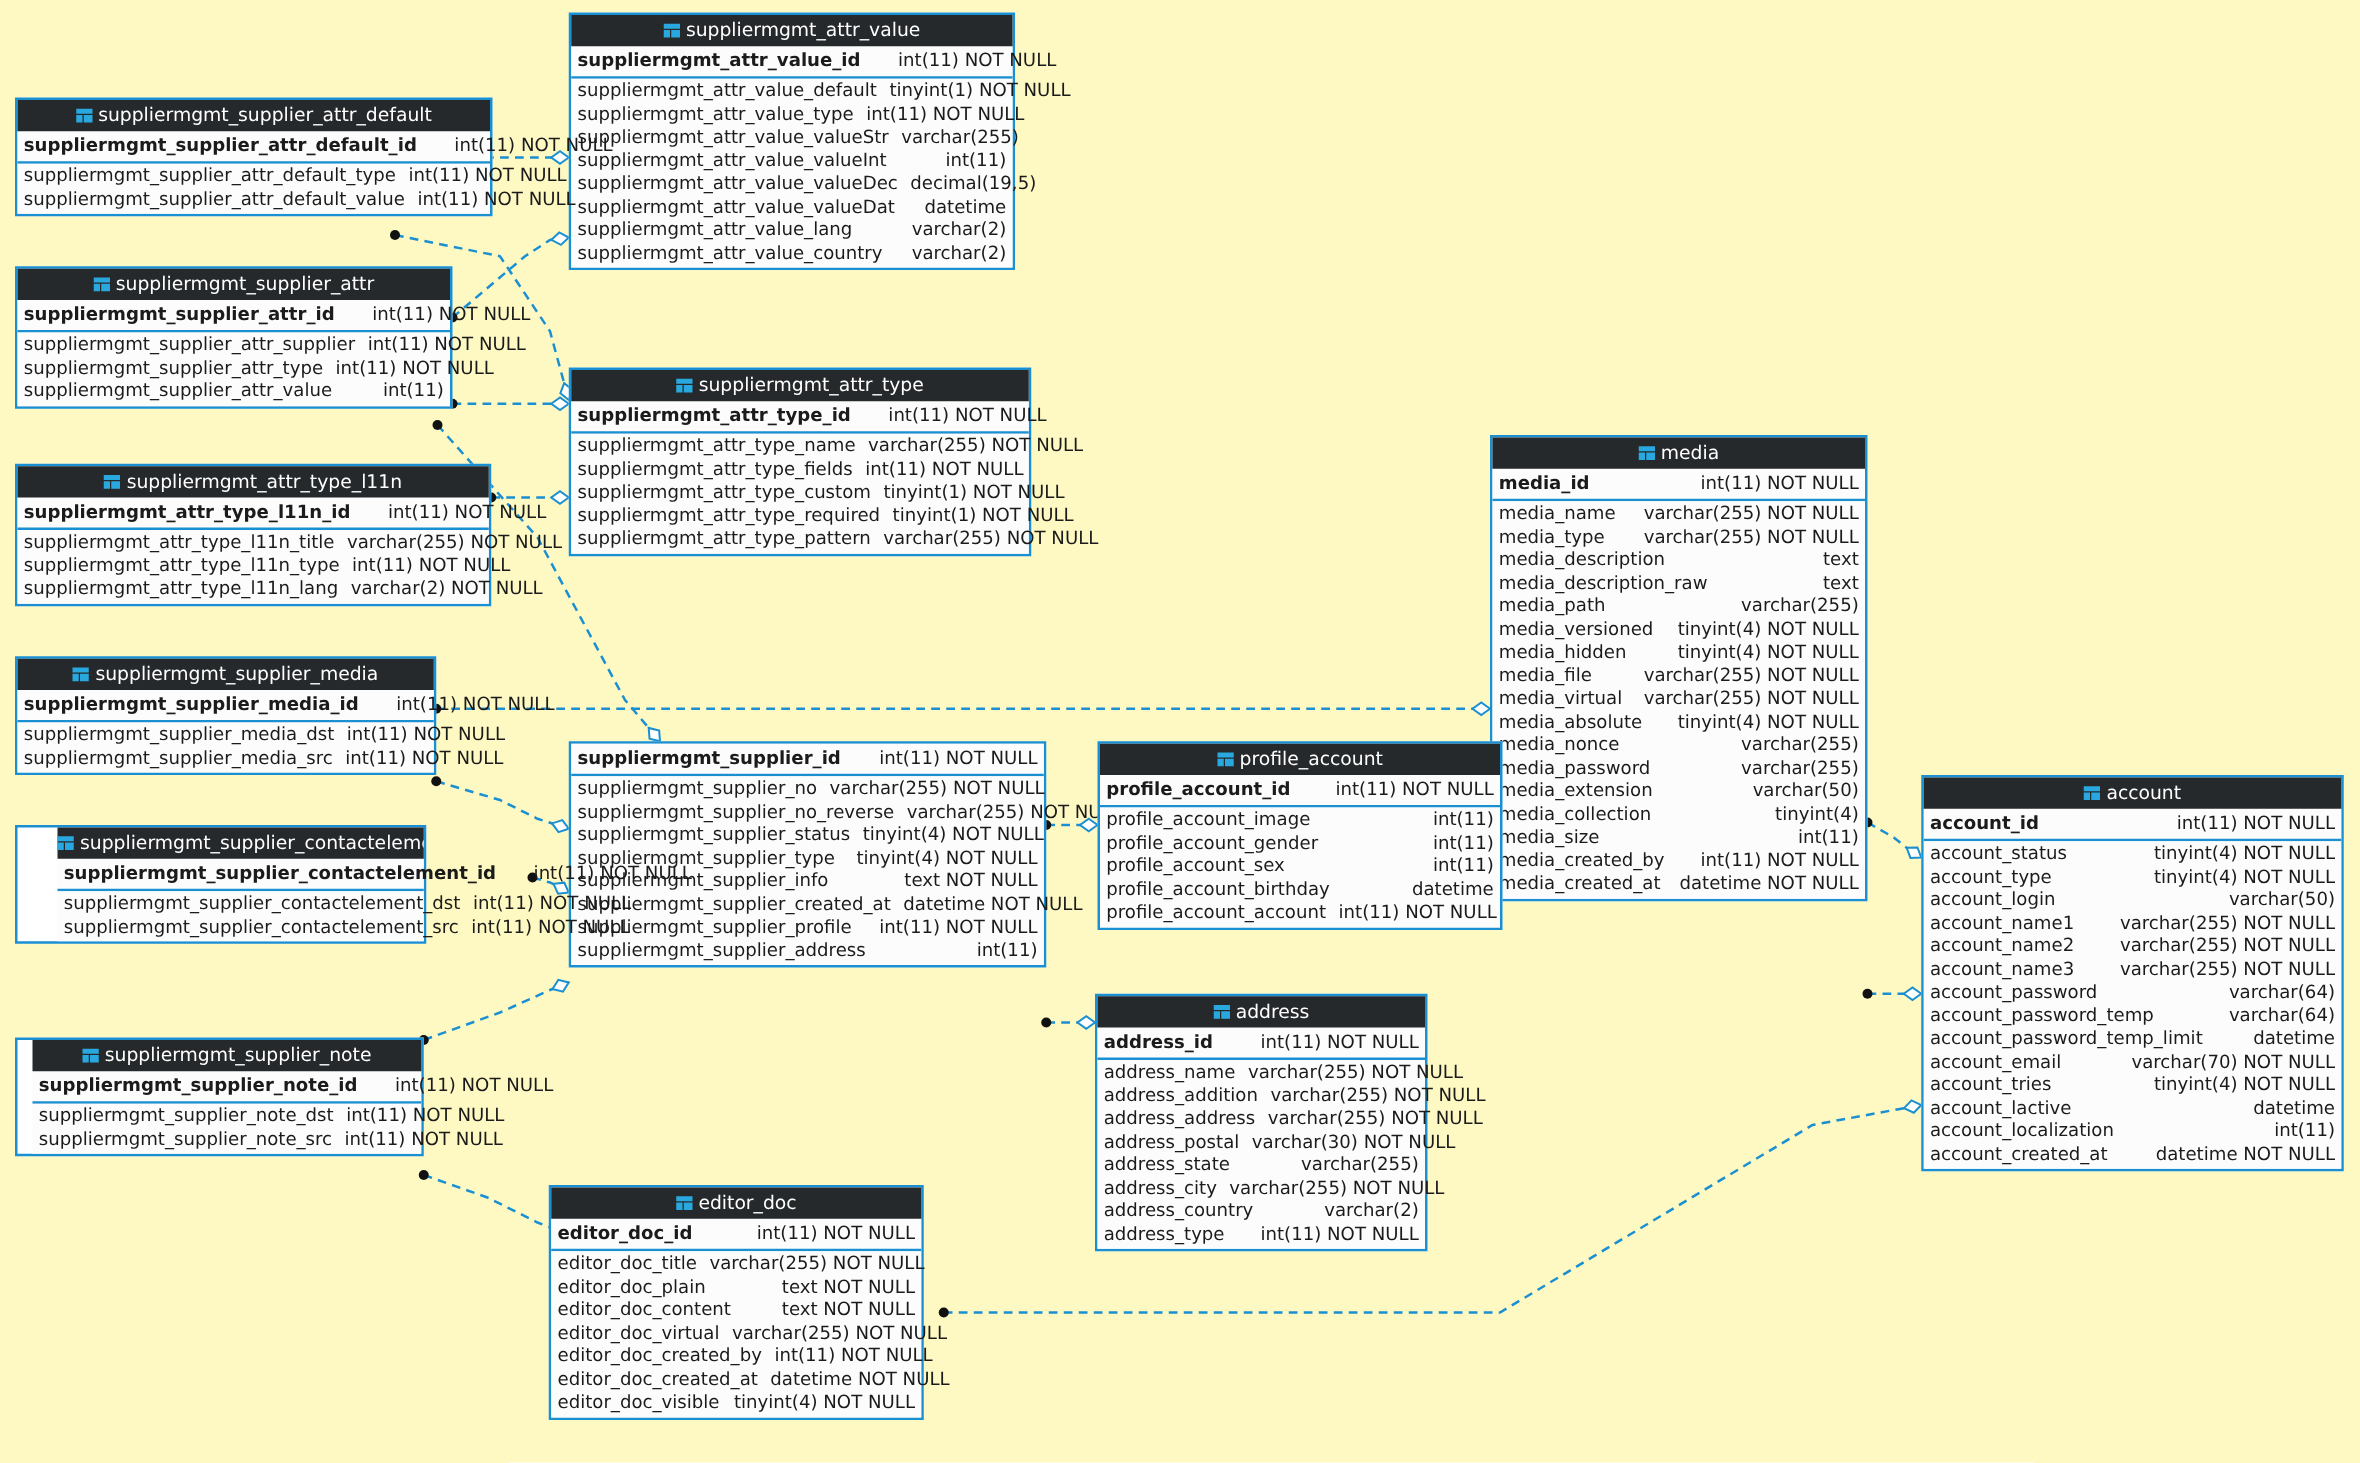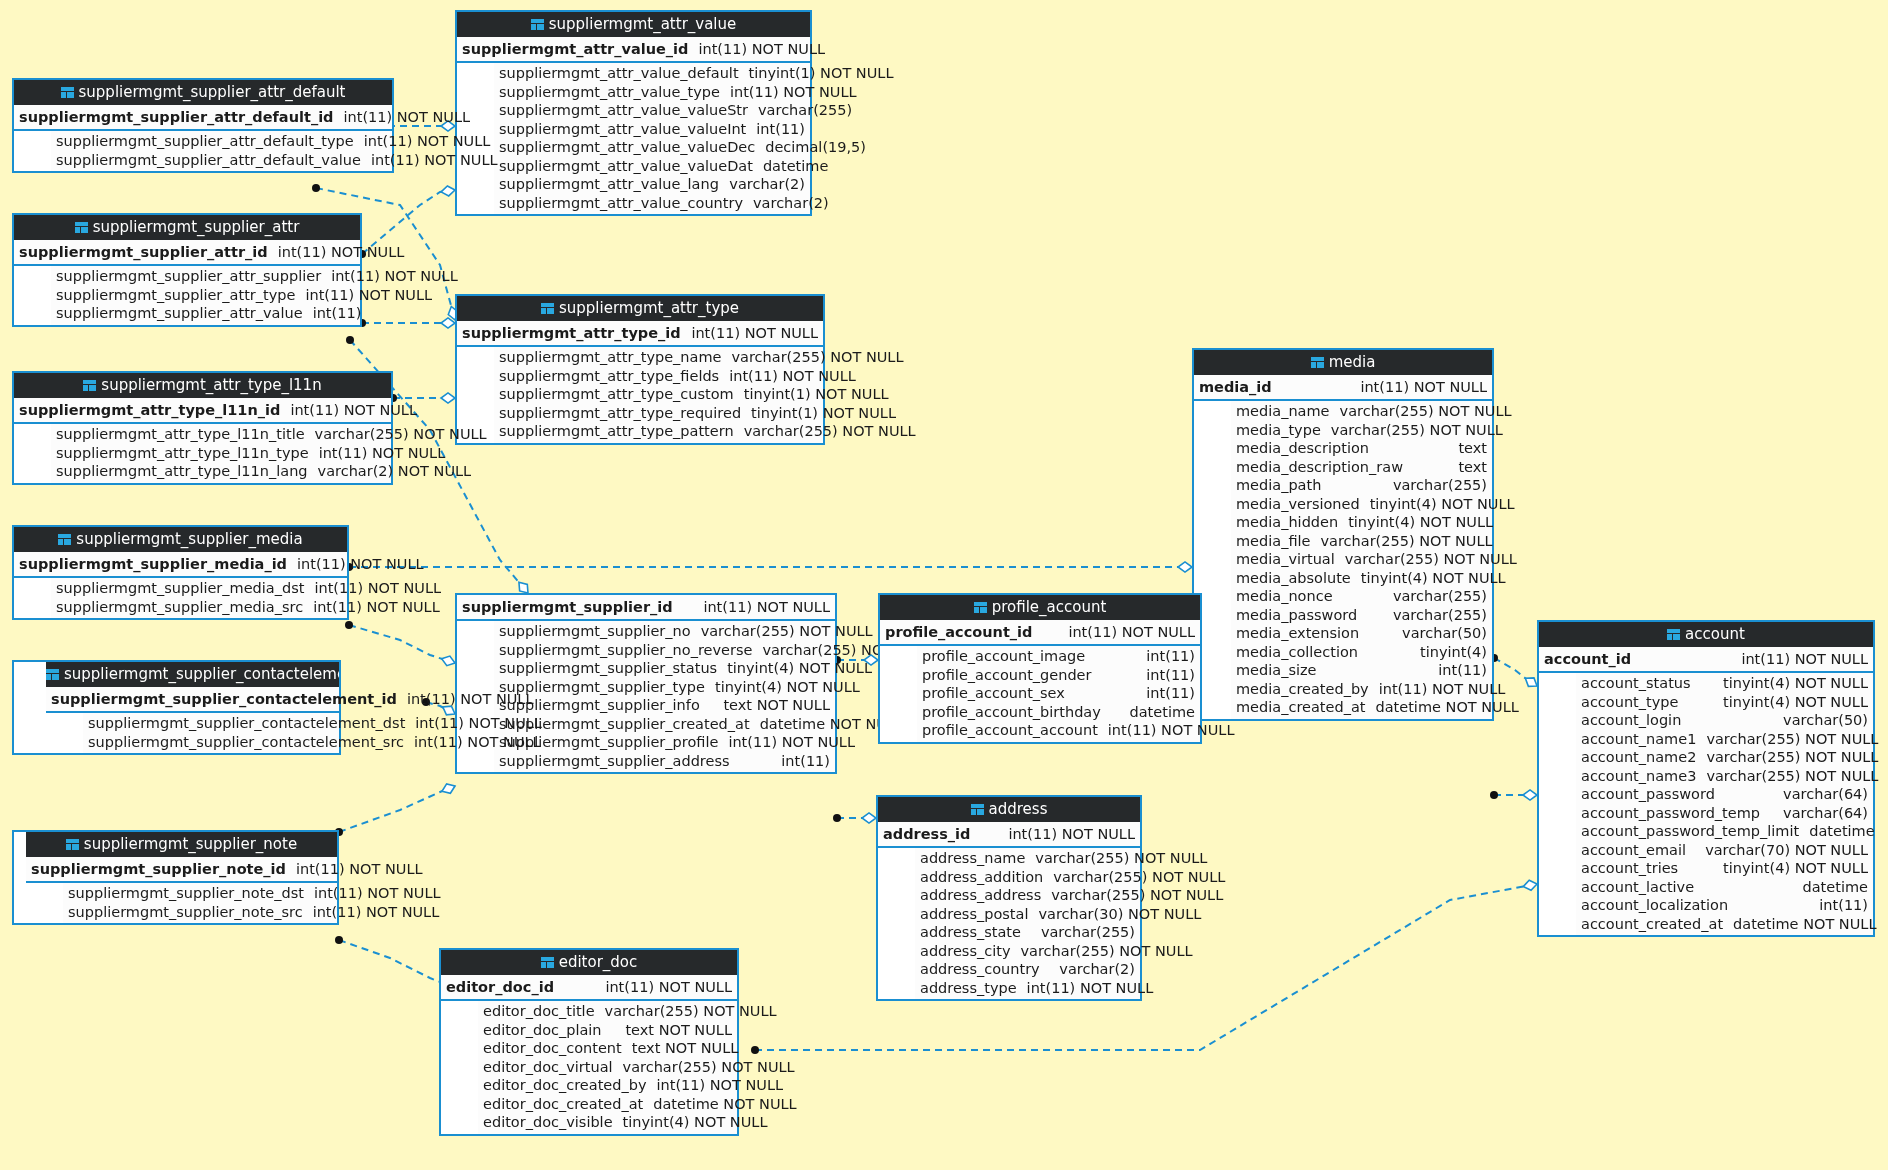--- a/index.html
+++ b/index.html
@@ -57,36 +57,37 @@
     background: #29a8e0;
   }
   .ent-header .tbl-icon i.r1 { left:0; top:0; width:13px; height:4px; }
   .ent-header .tbl-icon i.r2a { left:0; top:5px; width:5px; height:6px; }
   .ent-header .tbl-icon i.r2b { left:6px; top:5px; width:7px; height:6px; }
 
   .pk-row {
     border-bottom: 2px solid #1a8fd1;
     background: #fcfcfc;
   }
-  .cols { background: #fcfcfc; padding: 1px 0 2px 0; margin-left: 37px; }
+  .cols { background: #fcfcfc; padding: 1px 0 2px 0; }
   .row {
     display: flex;
     align-items: baseline;
     justify-content: space-between;
     font-size: 14.5px;
     line-height: 18.5px;
     color: #1b1b1b;
     padding: 0 5px;
     white-space: nowrap;
   }
   .pk-row .row {
     font-weight: bold;
     line-height: 22px;
     padding-top: 1px;
     padding-bottom: 1px;
+    gap: 20px;
   }
   .row .cname { text-align: left; }
   .row .ctype { text-align: right; margin-left: 10px; }
   .pk-row .row .ctype { font-weight: normal; }
 </style>
 </head>
 <body>
 
 <div id="canvas">
   <svg id="edges" viewBox="0 0 1888 1170" width="1888" height="1170">

